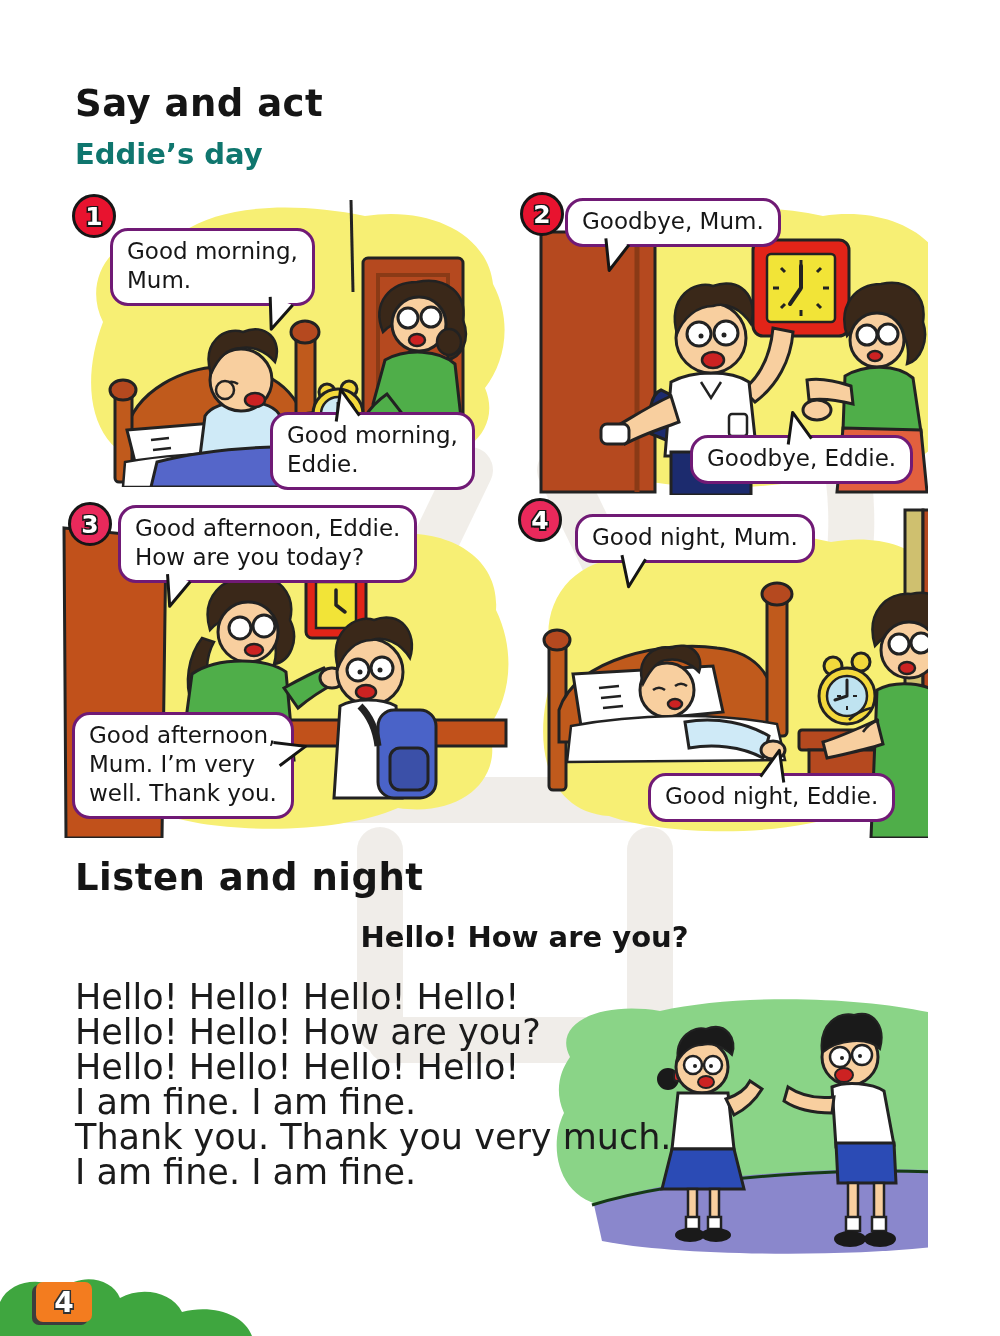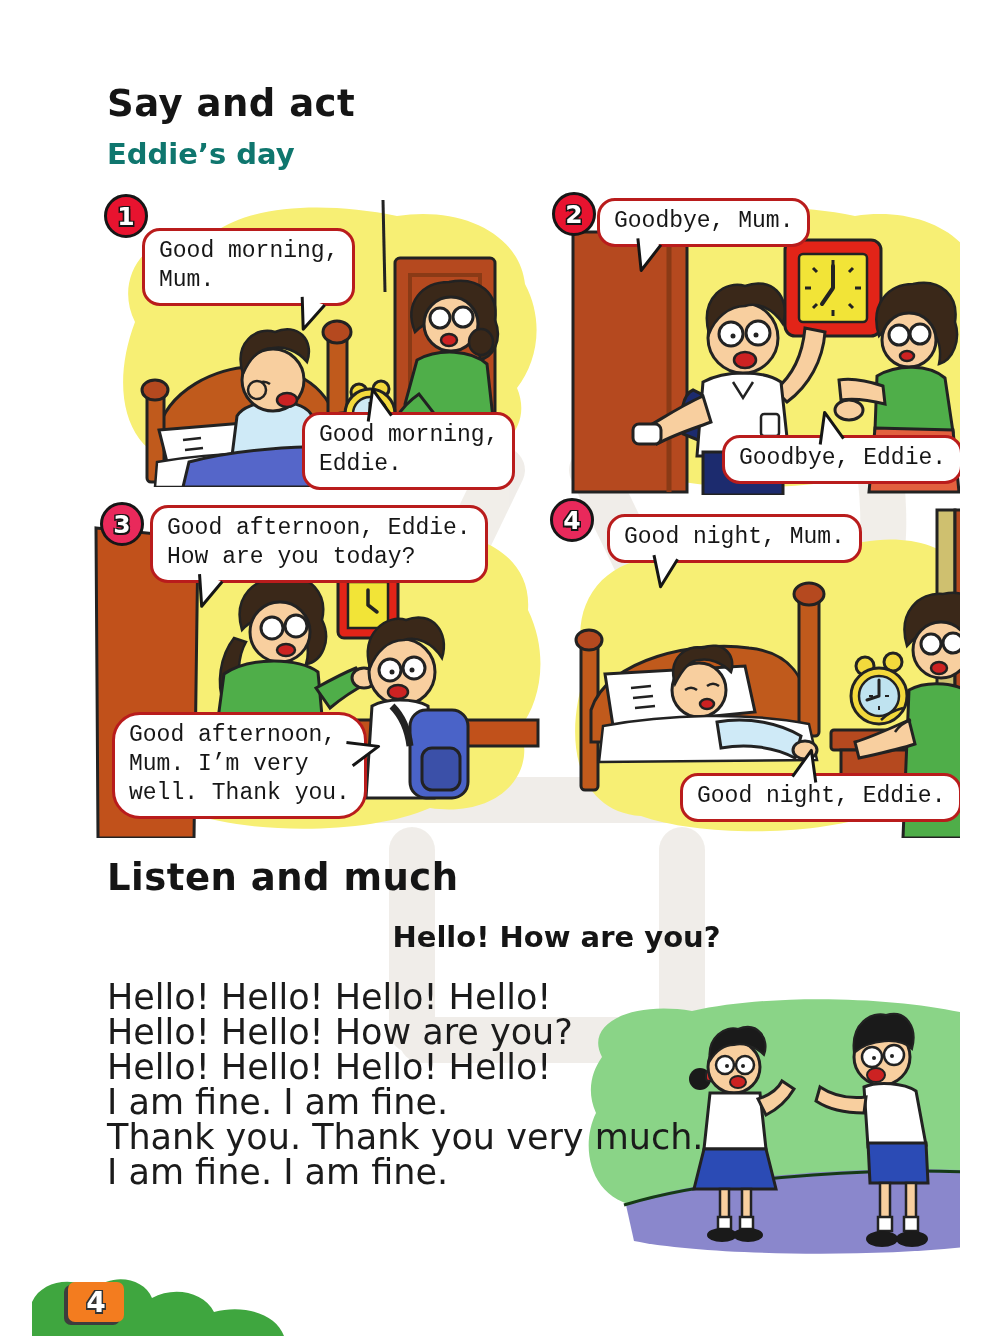--- a/index.html
+++ b/index.html
@@ -1,19 +1,19 @@
 <!DOCTYPE html>
 <html><head>
 <meta charset="utf-8">
 <style>
   html,body { margin:0; padding:0; background:#ffffff; }
   .page {
     position:relative; width:928px; height:1336px; background:#ffffff;
     font-family:"DejaVu Sans","Liberation Sans",sans-serif;
-    color:#1b1b1b; overflow:hidden;margin-left:32px;
+    color:#1b1b1b; overflow:hidden;
   }
   .wm { position:absolute; left:0; top:0; z-index:0; }
   .section-title {
     position:absolute; margin:0; font-size:37px; font-weight:800;
     letter-spacing:0.5px; color:#151515; z-index:2; white-space:nowrap;
   }
   .activity-subtitle {
     position:absolute; margin:0; font-size:29px; font-weight:800;
     color:#0f766e; z-index:2; white-space:nowrap;
   }
@@ -22,23 +22,23 @@
   .num-badge {
     position:absolute; width:38px; height:38px; border-radius:50%;
     background:#e8132f; border:3px solid #161616; color:#fff;
     font-size:25px; font-weight:800; display:flex; align-items:center;
     justify-content:center; z-index:6;
     text-shadow:1.5px 1.5px 0 #161616, -1.5px 1.5px 0 #161616,
                 1.5px -1.5px 0 #161616, -1.5px -1.5px 0 #161616;
   }
   .num-badge.pink { background:#e9295b; }
   .bubble {
-    position:absolute; background:#ffffff; border:3px solid #b91c1c;
+    position:absolute; background:#ffffff; border:3px solid #701a75;
     border-radius:18px; padding:6px 14px 8px 14px; font-size:23px;
-    line-height:1.26; z-index:4; color:#161616;font-family:Liberation Mono, monospace;
+    line-height:1.26; z-index:4; color:#161616;
   }
   .bline { display:block; white-space:nowrap; }
   .tail { position:absolute; width:30px; height:34px; overflow:visible; z-index:5; }
   .song-title {
     position:absolute; left:0; top:920px; width:975px; text-align:center;
     margin:0; font-size:29px; font-weight:800; color:#151515; z-index:2;padding-left:37px;
   }
   .lyrics { position:absolute; left:75px; top:980px; z-index:2; }
   .lyric-line { font-size:35px; line-height:35px; white-space:nowrap; }
   .bottom-art { position:absolute; left:540px; top:995px; z-index:1; }
@@ -232,21 +232,21 @@
       </g>
     </svg>
     <div class="num-badge pink" style="left:8px; top:4px;">3</div>
     <div class="bubble" style="left:58px; top:7px;">
       <span class="bline">Good afternoon, Eddie.</span>
       <span class="bline">How are you today?</span>
       <svg class="tail" style="left:38px; top:calc(100% - 4px); transform:rotate(18deg);" viewBox="0 0 30 34">
           <path d="M3,1 L15,31 L27,1" fill="#fff" stroke="#151515" stroke-width="3" stroke-linejoin="round"></path>
         </svg>
     </div>
-    <div class="bubble" style="left:20px; top:214px;border-radius:28px;">
+    <div class="bubble" style="left:12px; top:214px;">
       <span class="bline">Good afternoon,</span>
       <span class="bline">Mum. I’m very</span>
       <span class="bline">well. Thank you.</span>
       <svg class="tail" style="left:calc(100% - 14px); top:18px; transform:rotate(-105deg);" viewBox="0 0 30 34">
           <path d="M3,1 L15,31 L27,1" fill="#fff" stroke="#151515" stroke-width="3" stroke-linejoin="round"></path>
         </svg>
     </div>
   </div>
 
   <div class="panel" style="left:515px; top:498px; width:450px; height:340px;">
@@ -306,21 +306,21 @@
         </svg>
     </div>
     <div class="bubble" style="left:133px; top:275px;">
       <span class="bline">Good night, Eddie.</span>
       <svg class="tail" style="left:110px; top:-29px; transform:scaleY(-1) rotate(-14deg);" viewBox="0 0 30 34">
           <path d="M3,1 L15,31 L27,1" fill="#fff" stroke="#151515" stroke-width="3" stroke-linejoin="round"></path>
         </svg>
     </div>
   </div>
 
-  <h1 class="section-title" style="left:75px; top:856px;">Listen and much</h1>
+  <h1 class="section-title" style="left:75px; top:856px;">Listen and night</h1>
   <h2 class="song-title">Hello! How are you?</h2>
 
   <div class="lyrics">
     <div class="lyric-line">Hello! Hello! Hello! Hello!</div>
     <div class="lyric-line">Hello! Hello! How are you?</div>
     <div class="lyric-line">Hello! Hello! Hello! Hello!</div>
     <div class="lyric-line">I am fine. I am fine.</div>
     <div class="lyric-line">Thank you. Thank you very much.</div>
     <div class="lyric-line">I am fine. I am fine.</div>
   </div>

